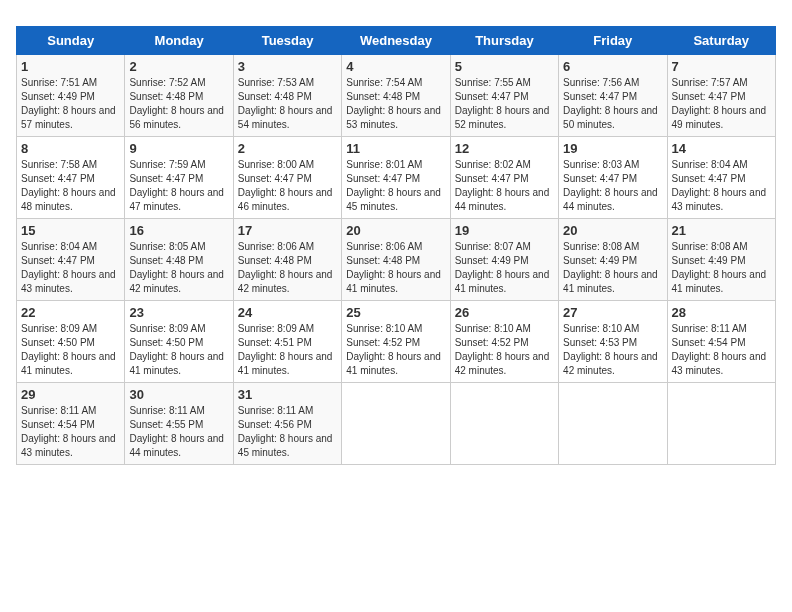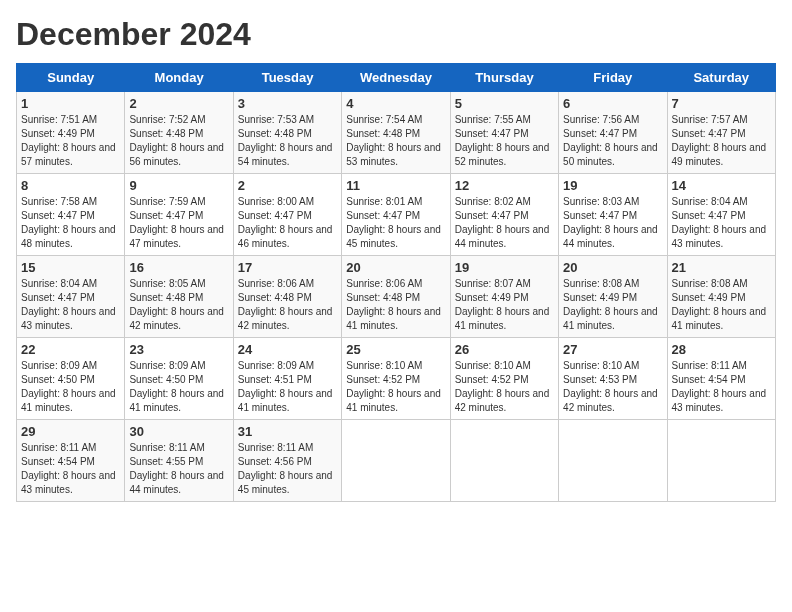--- a/index.html
+++ b/index.html
@@ -90,21 +90,20 @@
     }
     .empty-cell {
       background: #fff !important;
     }
   </style>
 </head>
 <body>
 
 <div class="header-area">
   <div class="title-area">
-    <div class="month-title">December 2024</div>
   </div>
 </div>
 
 <table class="calendar-table">
   <thead>
     <tr>
     <th>Sunday</th>
         <th>Monday</th>
         <th>Tuesday</th>
         <th>Wednesday</th>

